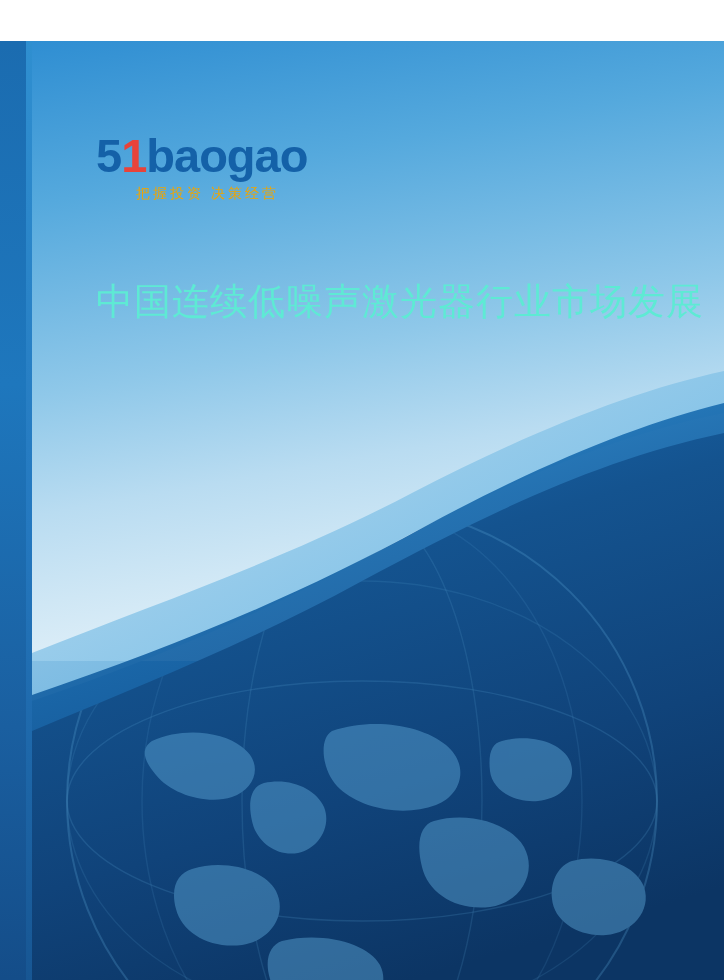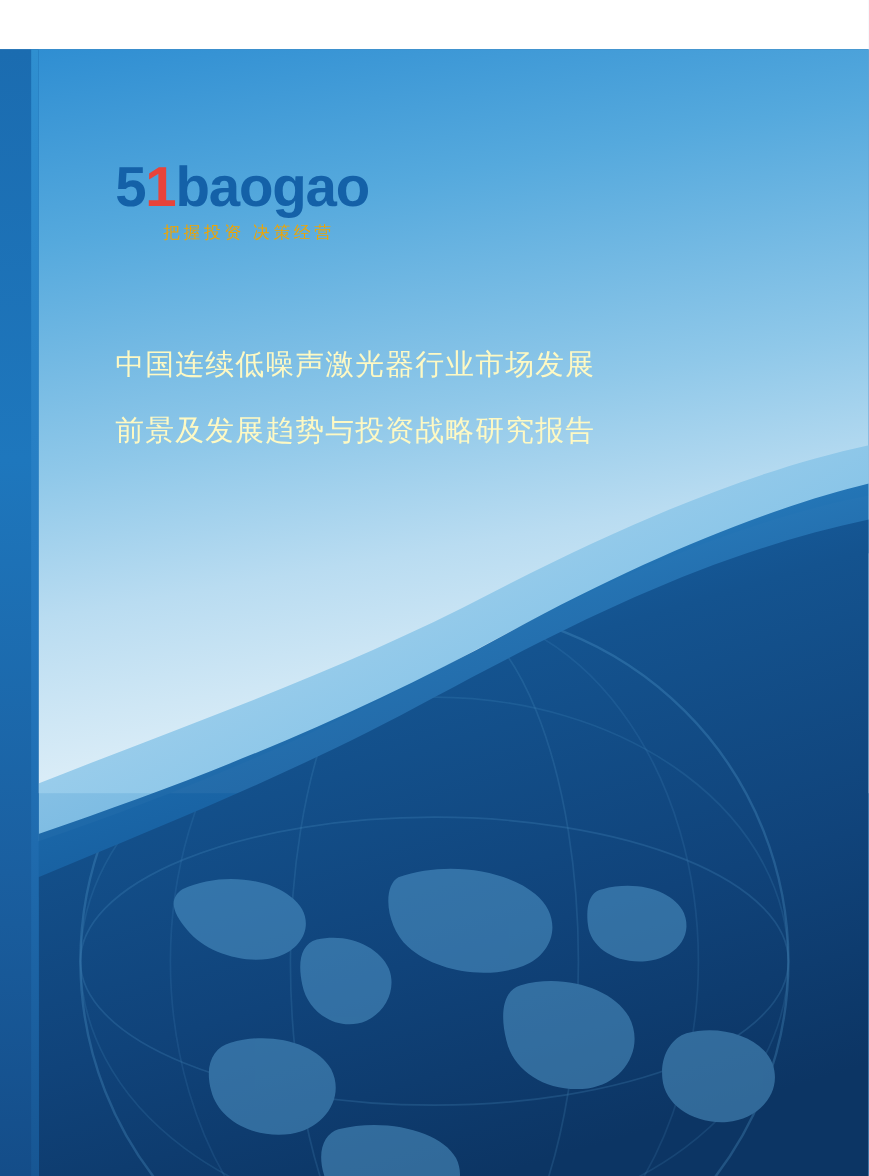--- a/index.html
+++ b/index.html
@@ -62,25 +62,25 @@
   }
 
   .title-wrap {
     position: absolute;
     left: 96px;
     top: 236px;
     width: 580px;
     z-index: 8;
   }
   .title-line {
-    font-size: 24px;
+    font-size: 37px;
     line-height: 55px;
-    color: #fef9c3;
+    color: #5eead4;
     letter-spacing: 1px;
-    font-family: Liberation Sans, sans-serif;
+    font-family: Liberation Mono, monospace;
     white-space: nowrap;
   }
 
   
   .logo {
     position: absolute;
     left: 96px;
     top: 88px;
     z-index: 9;
     height: 86px;
@@ -162,16 +162,15 @@
 
   <div class="logo">
     <div class="logo-text">
       <span><span style="color: rgb(20, 97, 168);">5</span><span style="color: rgb(232, 67, 58);">1</span></span><span class="brand">baogao</span>
     </div>
     <div class="logo-slogan">把握投资 决策经营</div>
   </div>
 
   <div class="title-wrap">
     <div class="title-line">中国连续低噪声激光器行业市场发展</div>
-    <div class="title-line">前景及发展趋势与投资战略研究报告</div>
   </div>
 
 </div>
 
 </body></html>

